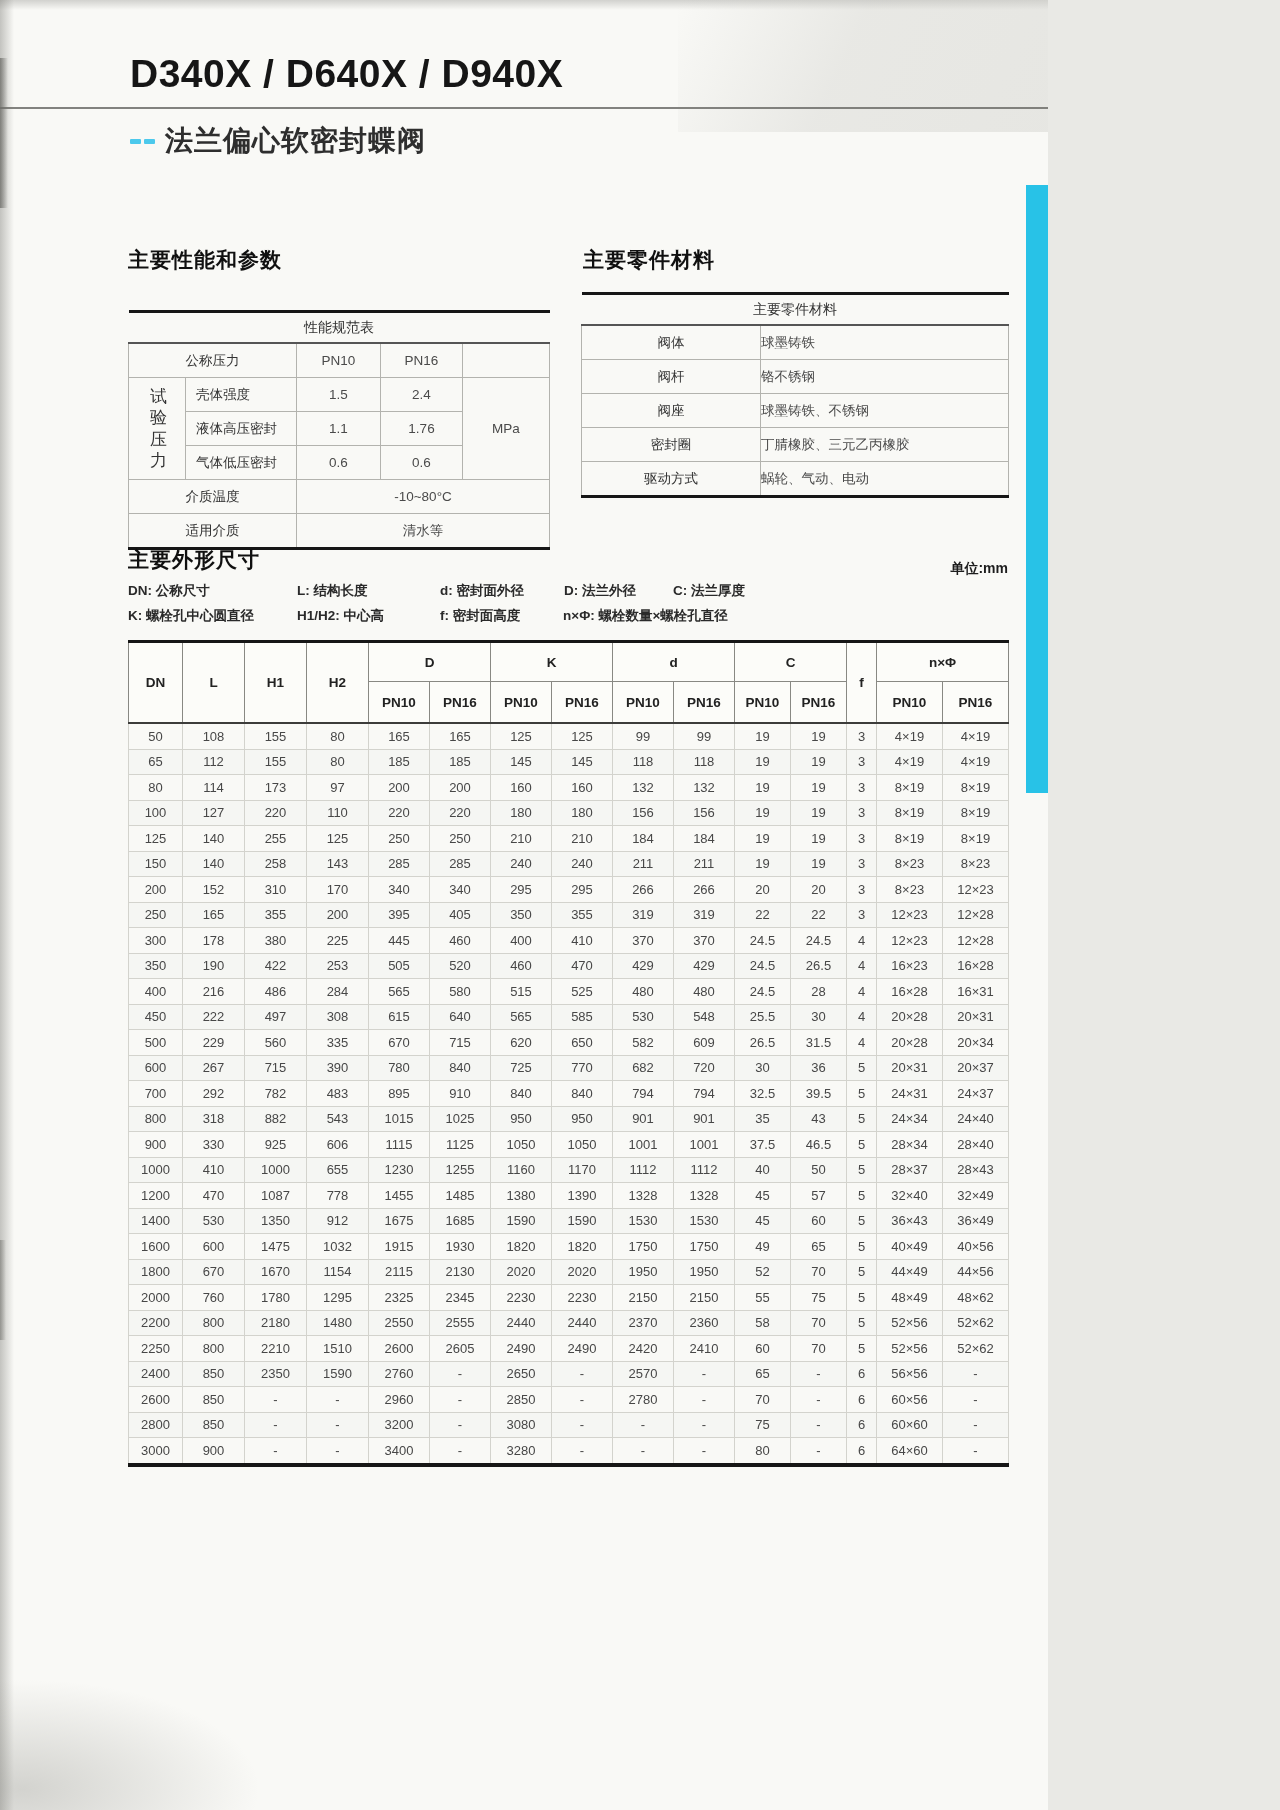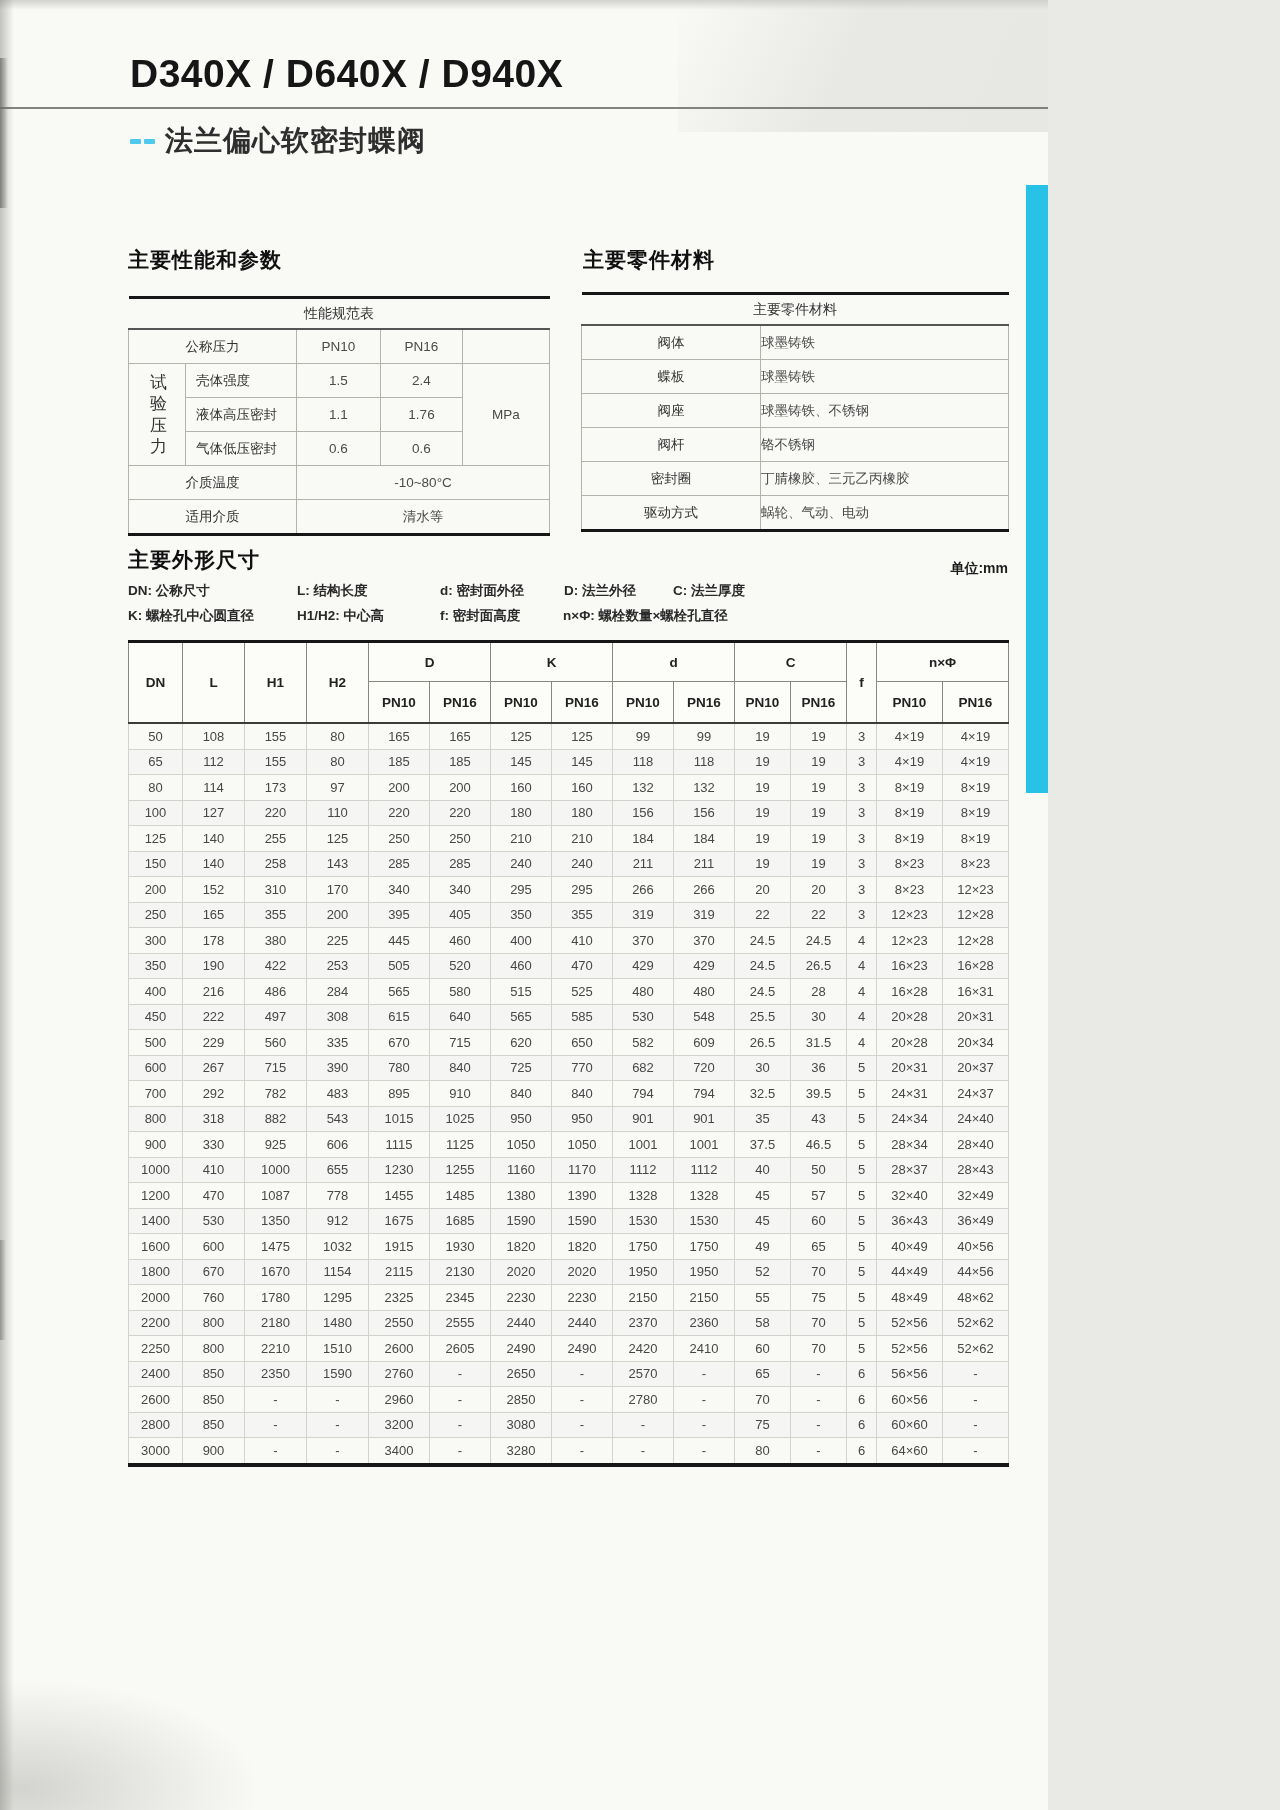--- a/index.html
+++ b/index.html
@@ -26,21 +26,21 @@
   .rule{position:absolute;left:0;top:107px;width:1280px;height:2px;background:#6d6d6a;opacity:.85;}
   .subtitle-row{position:absolute;left:130px;top:122px;display:flex;align-items:center;}
   .dash{display:inline-block;width:11px;height:5px;background:#4cc9ec;border-radius:1px;margin-right:3px;}
   .subtitle{font-size:28px;font-weight:600;color:#2e2e2e;margin-left:7px;letter-spacing:1px;}
 
   .sec-title{position:absolute;top:246px;font-size:21px;font-weight:700;color:#101010;letter-spacing:1px;}
   .sec-perf{left:128px;}
   .sec-mat{left:583px;}
 
   
-  table.perf{position:absolute;left:128px;top:296px;width:421px;border-collapse:collapse;
+  table.perf{position:absolute;left:128px;top:310px;width:421px;border-collapse:collapse;
              table-layout:fixed;border-top:3px solid #161616;border-bottom:3px solid #161616;border-radius:16px;}
   table.perf td{border:1px solid #b3b3ae;font-size:13.5px;color:#4a4a4a;text-align:center;
                 padding:0;height:33px;}
   table.perf tr.trow td{border-left:none;border-right:none;border-top:none;
                 border-bottom:2px solid #555;height:29px;font-size:14px;color:#333;}
   table.perf td.lbl{color:#333;}
   table.perf td.llbl{color:#333;text-align:left;padding-left:10px;}
   table.perf td.vlab div{width:14px;margin:0 auto;word-break:break-all;line-height:1.25;
                 font-size:17px;color:#333;}
 
@@ -163,30 +163,26 @@
       <tr class="trow">
         <td colspan="2">主要零件材料</td>
       </tr>
     </thead>
     <tbody>
         <tr>
           <td class="m-part">阀体</td>
           <td class="m-mat">球墨铸铁</td>
         </tr>
         <tr>
-          <td class="m-part">蝶板</td>
-          <td class="m-mat">球墨铸铁</td>
+          <td class="m-part">阀杆</td>
+          <td class="m-mat">铬不锈钢</td>
         </tr>
         <tr>
           <td class="m-part">阀座</td>
           <td class="m-mat">球墨铸铁、不锈钢</td>
-        </tr>
-        <tr>
-          <td class="m-part">阀杆</td>
-          <td class="m-mat">铬不锈钢</td>
         </tr>
         <tr>
           <td class="m-part">密封圈</td>
           <td class="m-mat">丁腈橡胶、三元乙丙橡胶</td>
         </tr>
         <tr>
           <td class="m-part">驱动方式</td>
           <td class="m-mat">蜗轮、气动、电动</td>
         </tr>
       </tbody>

